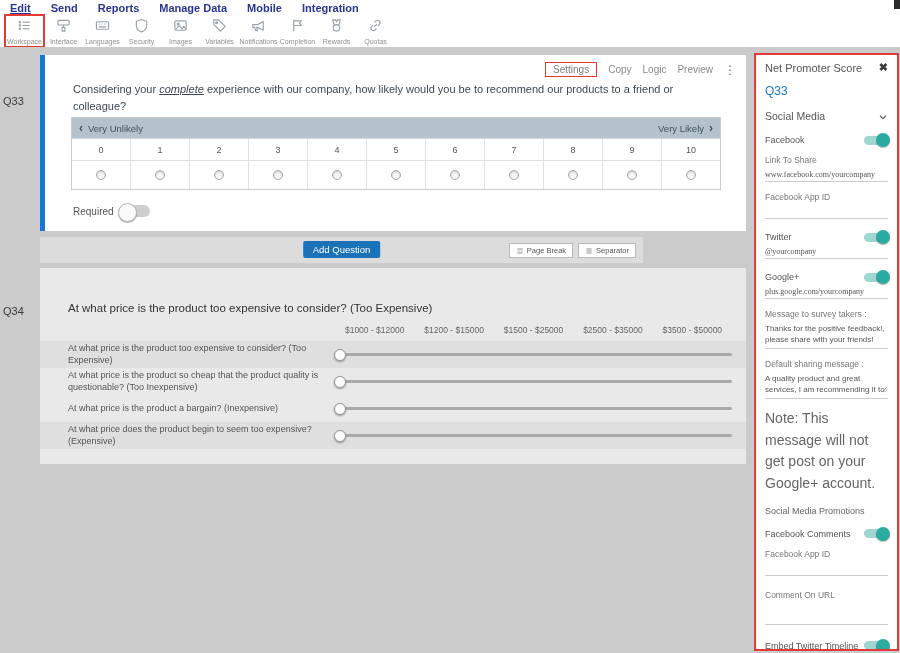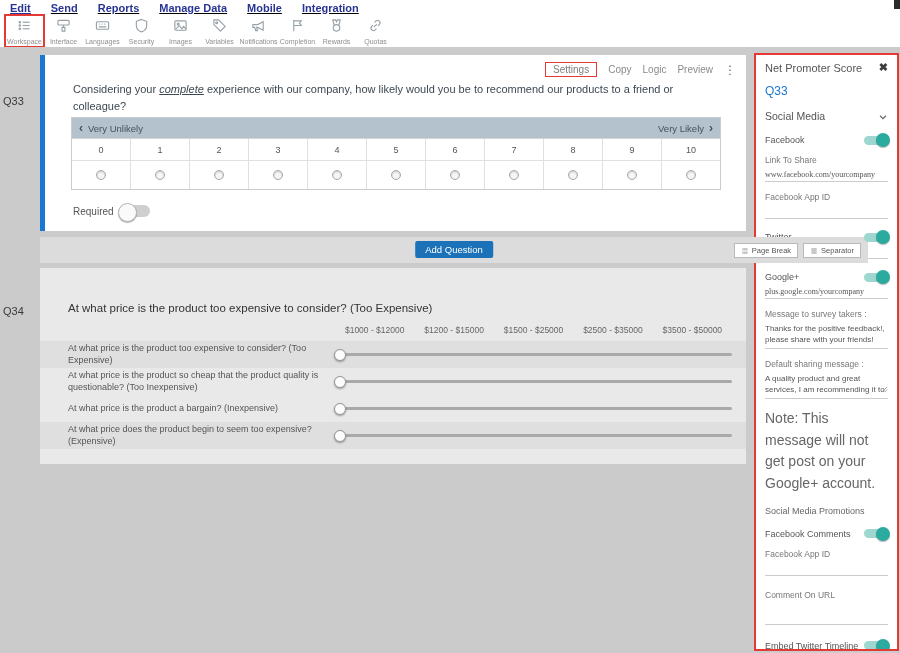--- a/index.html
+++ b/index.html
@@ -1,20 +1,20 @@
 <!DOCTYPE html>
 <html><head>
 <meta charset="utf-8">
 <style>
   * { margin:0; padding:0; box-sizing:border-box; }
   body { width:900px; height:653px; font-family:"Liberation Sans",sans-serif; background:#fff; overflow:hidden; }
   .app { position:relative; width:900px; height:653px; background:#fff; }
 
   
-  .topbar { height:15px; display:flex; align-items:center; gap:20px; padding-left:10px;text-decoration:underline; }
+  .topbar { height:15px; display:flex; align-items:center; gap:20px; padding-left:10px; }
   .menu-item { font-size:11px; font-weight:bold; color:#283593; cursor:pointer; white-space:nowrap; }
   .menu-item.active { text-decoration:underline; }
 
   
   .toolbar { height:32px; display:flex; align-items:flex-start; padding:1px 0 0 6px; gap:2px; }
   .tool { width:37px; display:flex; flex-direction:column; align-items:center; gap:1px; padding:2px 0 1px; cursor:pointer; }
   .tool.selected { outline:2px solid #e53935; }
   .tool svg { width:15px; height:15px; stroke:#97a1a8; fill:none; stroke-width:1.2; }
   .tlabel { font-size:7px; color:#8f8f8f; white-space:nowrap; }
 
@@ -49,21 +49,21 @@
 
   
   .toggle { width:24px; height:9px; border-radius:5px; background:#9ed7cf; position:relative; flex-shrink:0; cursor:pointer; }
   .toggle::after { content:""; position:absolute; right:-2px; top:-2.5px; width:14px; height:14px; border-radius:50%; background:#2bab9f; box-shadow:0 1px 1px rgba(0,0,0,.3); }
   .toggle.off { background:#cfcfcf; }
   .toggle.off::after { right:auto; left:-2px; background:#fafafa; border:1px solid #b5b5b5; }
   .toggle.big { width:30px; height:12px; border-radius:7px; }
   .toggle.big::after { width:17px; height:17px; top:-2.5px; }
 
   
-  .addbar { position:absolute; left:40px; top:190px; width:828px; height:26px; background:#dcdcdc; }
+  .addbar { position:absolute; left:40px; top:190px; width:603px; height:26px; background:#dcdcdc; }
   .add-btn { position:absolute; left:50%; transform:translateX(-50%); top:4px; background:#1b72b8; color:#fff; font-size:9.5px; padding:3px 10px; border-radius:2px; cursor:pointer; white-space:nowrap; }
   .mini-btns { position:absolute; right:7px; top:6px; display:flex; gap:5px; }
   .mini-btn { background:#fff; border:1px solid #b9b9b9; font-size:7.5px; color:#555; padding:2px 6px; display:flex; align-items:center; gap:3px; cursor:pointer; white-space:nowrap; }
   .mini-btn svg { width:8px; height:8px; stroke:#777; fill:none; stroke-width:1.2; }
 
   
   .q34card { position:absolute; left:40px; top:221px; width:706px; height:196px; background:#e9e9e9;padding-left:21px; }
   .q34-title { position:absolute; left:28px; top:34px; font-size:11.5px; color:#333; }
   .q34-cols { position:absolute; left:295px; right:14px; top:57px; display:flex; }
   .q34-cols span { flex:1; text-align:center; font-size:8.5px; color:#666; white-space:nowrap; }

